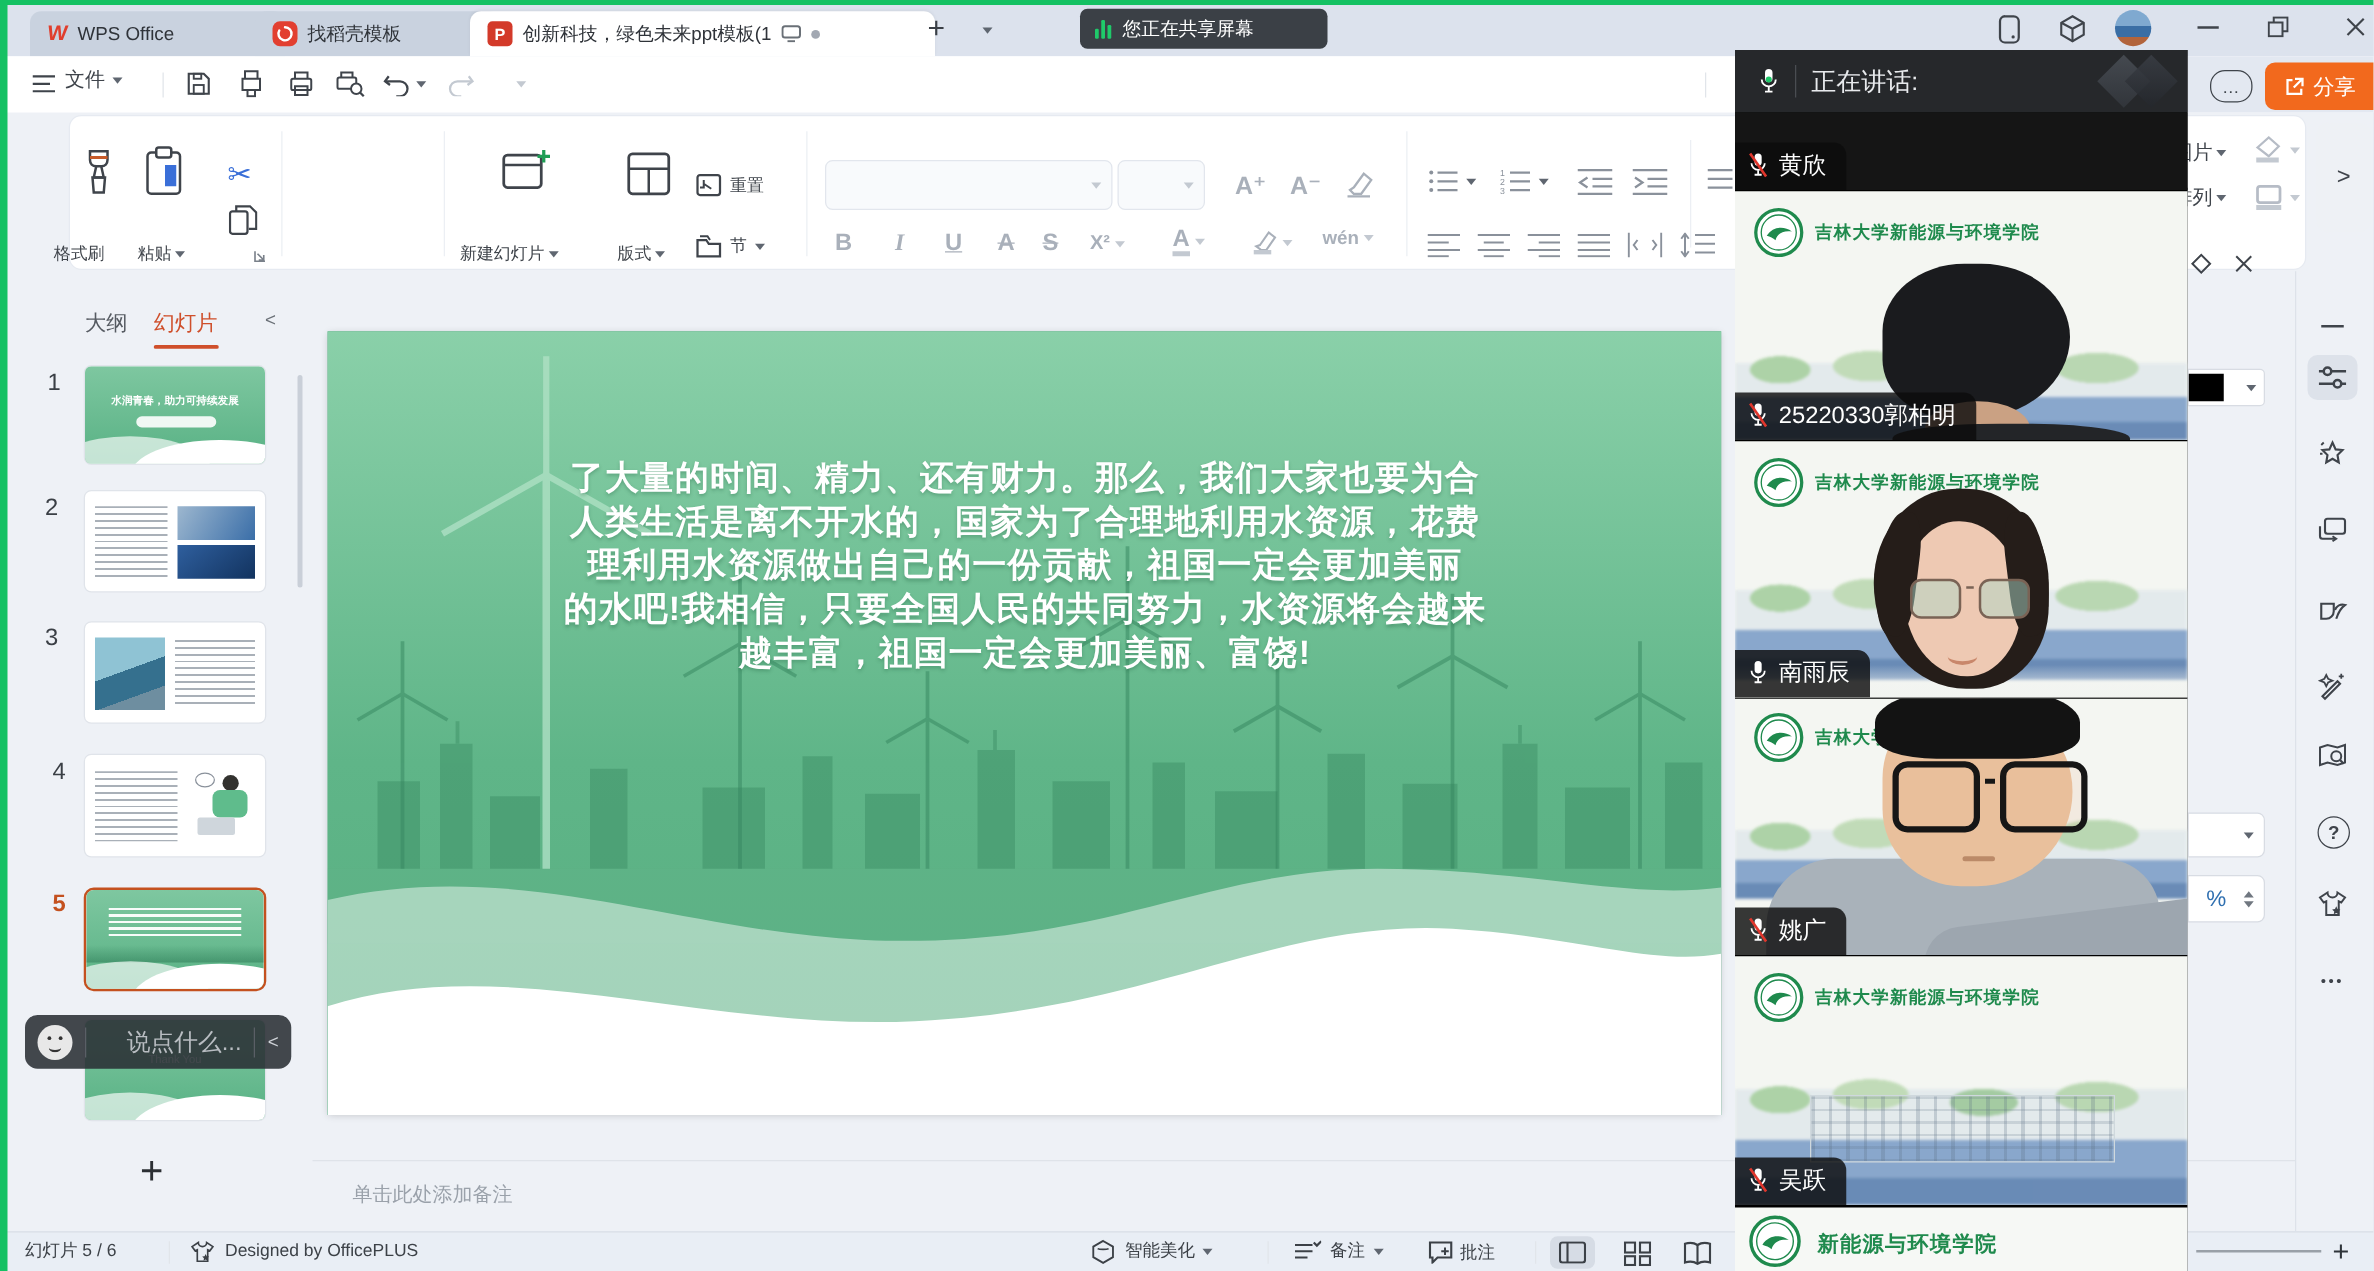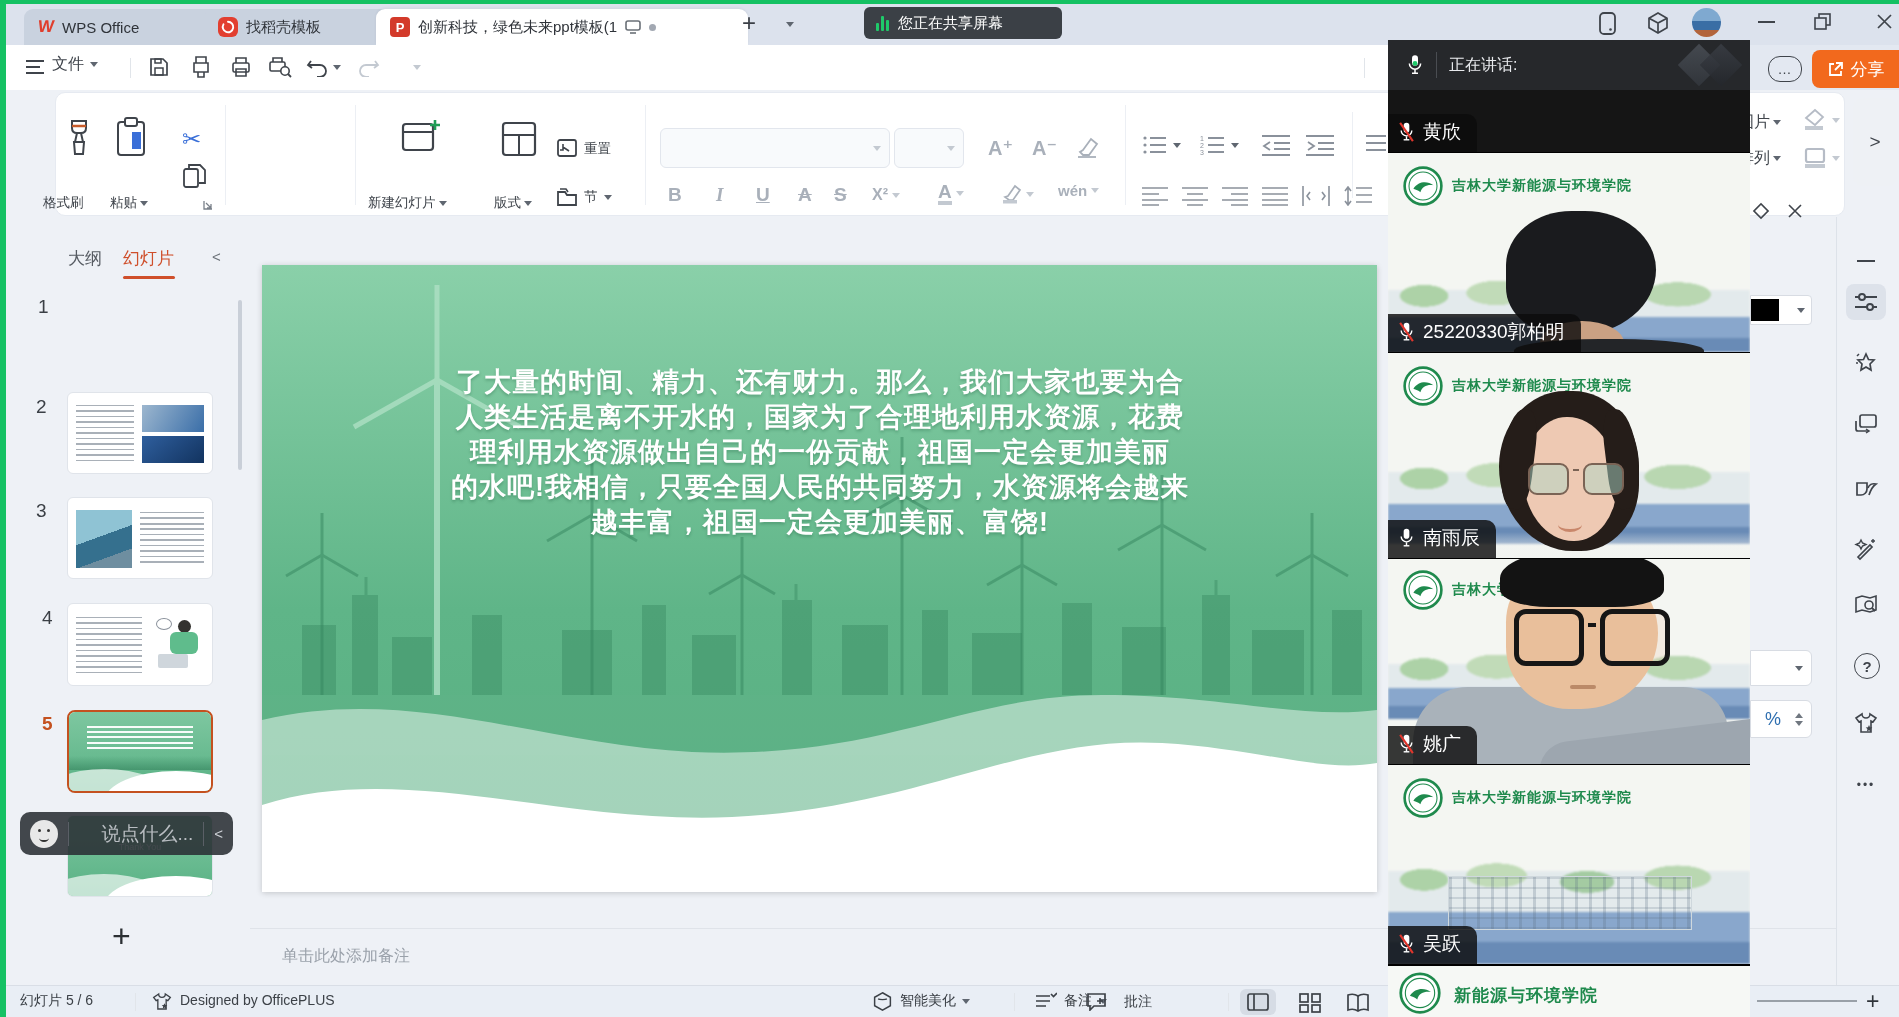--- a/index.html
+++ b/index.html
@@ -440,20 +440,28 @@
       <span class="chev dis"></span>
   </div>
   <div class="abs expandbtn">&gt;</div>
 
   <div class="abs flex ptab" style="left:68px;top:247px;color:#565b62;">大纲</div>
   <div class="abs flex ptab" style="left:123px;top:247px;color:#cf4f2b;">幻灯片</div>
   <div class="abs" style="left:123px;top:276px;width:52px;height:3px;background:#cf4f2b;border-radius:2px;"></div>
   <div class="abs" style="left:212px;top:248px;font-size:15px;color:#6a7077;">&lt;</div>
 
   <span class="abs tnum" style="left:38px;top:296px;">1</span>
+  <div class="abs thumb" style="top:292px;height:80px;">
+    <div class="green-mini">
+      <div style="position:absolute;left:0;right:0;top:22px;text-align:center;color:#fff;font-size:8.5px;font-weight:700;">水润青春，助力可持续发展</div>
+      <div style="position:absolute;left:41px;top:40px;width:64px;height:9px;background:rgba(255,255,255,.9);border-radius:5px;"></div>
+      <div class="wave1"></div>
+        <div class="wave2"></div>
+    </div>
+  </div>
 
   <span class="abs tnum" style="left:36px;top:396px;">2</span>
   <div class="abs thumb" style="top:392px;height:82px;">
     <div class="abs txtlines" style="left:8px;top:12px;width:58px;height:58px;"></div>
     <div class="abs" style="left:74px;top:12px;width:62px;height:27px;background:linear-gradient(120deg,#9db7cf,#3a6ea8);"></div>
     <div class="abs" style="left:74px;top:43px;width:62px;height:27px;background:linear-gradient(140deg,#2f5f9e,#12335f);"></div>
   </div>
 
   <span class="abs tnum" style="left:36px;top:500px;">3</span>
   <div class="abs thumb" style="top:497px;height:82px;">
@@ -692,21 +700,21 @@
     </div>
     <div class="abs vdiv" style="left:1014px;top:7px;height:18px;"></div>
     <div class="abs flex" style="left:1034px;top:6px;gap:7px;">
       <svg width="23" height="18" viewBox="0 0 23 18">
           <path d="M2 4h14M2 9h14M2 14h10" stroke="#3c4147" stroke-width="1.7"></path>
           <path d="M17 2l2.5 2.5L23 1" fill="none" stroke="#3c4147" stroke-width="1.7"></path>
         </svg>
       <span class="sbtext">备注</span>
         <span class="chev"></span>
     </div>
-    <div class="abs flex" style="left:1086px;top:6px;gap:17px;font-family:Liberation Serif, serif;">
+    <div class="abs flex" style="left:1142px;top:6px;gap:5px;font-family:Liberation Serif, serif;">
       <svg width="21" height="19" viewBox="0 0 21 19">
           <path d="M2 2h17v12H8l-4 4v-4H2z" fill="none" stroke="#3c4147" stroke-width="1.7"></path>
           <path d="M14 6v6M11 9h6" stroke="#3c4147" stroke-width="1.6"></path>
         </svg>
       <span class="sbtext">批注</span>
     </div>
     <div class="abs vdiv" style="left:1228px;top:7px;height:18px;"></div>
     <div class="abs viewbtn" style="left:1240px;top:3px;width:36px;height:26px;background:#d6dce5;">
       <svg width="22" height="18" viewBox="0 0 22 18">
           <rect x="1" y="1" width="20" height="16" rx="2" fill="none" stroke="#3c4147" stroke-width="1.7"></rect>
@@ -736,21 +744,21 @@
       <span style="margin-left:18px;">
         <svg width="18" height="26" viewBox="0 0 24 30">
             <rect x="8" y="2" width="8" height="14" rx="4" fill="#fff"></rect>
             <circle cx="12" cy="13" r="3.2" fill="#1fc96a"></circle>
             <path d="M4.5 13a7.5 7.5 0 0 0 15 0" fill="none" stroke="#fff" stroke-width="2"></path>
             <line x1="12" y1="21" x2="12" y2="26" stroke="#fff" stroke-width="2"></line>
             <line x1="8" y1="26" x2="16" y2="26" stroke="#fff" stroke-width="2"></line>
           </svg>
       </span>
       <div style="width:1px;height:26px;background:#4a4d52;margin:0 12px;"></div>
-      <span style="color:#e8eaed;font-size:16px;">正在讲话:</span>
+      <span style="color:#e8eaed;font-size:20px;">正在讲话:</span>
       <div class="wm" style="left:296px;top:10px;background:linear-gradient(135deg,#4a4f56,#33373d);"></div>
       <div class="wm" style="left:318px;top:10px;background:linear-gradient(135deg,#3a3e45,#24272c);"></div>
     </div>
 
     <div class="tile" style="top:50px;height:62px;background:#151515;">
       <div class="tilelabel">
         <svg width="17" height="22" viewBox="0 0 24 30">
             <rect x="8" y="2" width="8" height="14" rx="4" fill="#fff"></rect>
             <path d="M4.5 13a7.5 7.5 0 0 0 15 0" fill="none" stroke="#fff" stroke-width="2"></path>
             <line x1="12" y1="21" x2="12" y2="26" stroke="#fff" stroke-width="2"></line>

